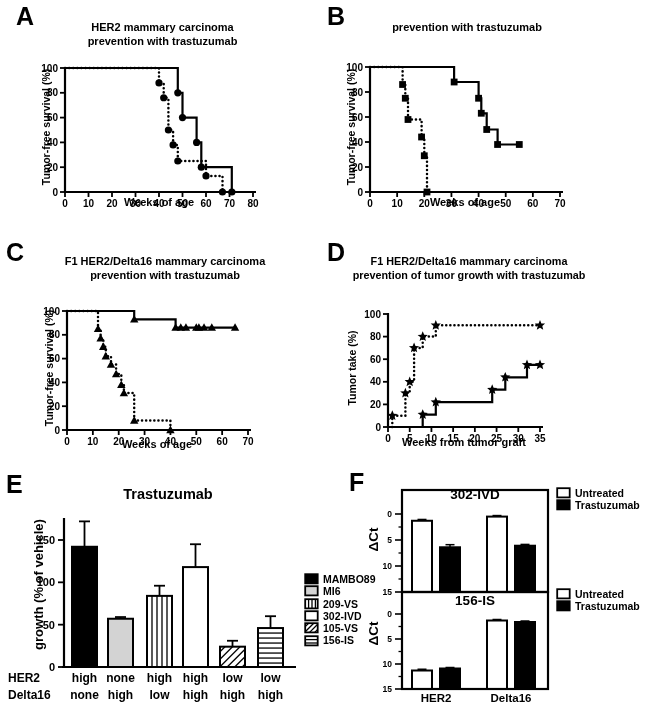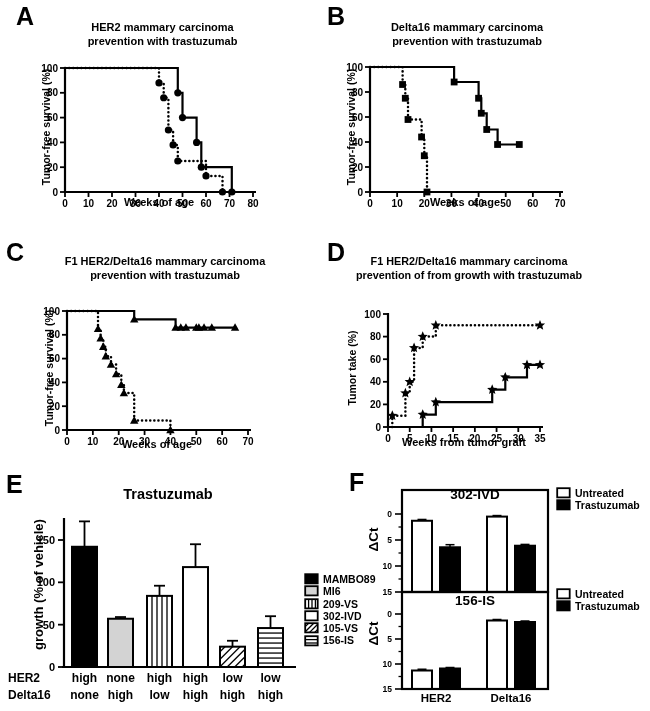--- a/index.html
+++ b/index.html
@@ -24,30 +24,29 @@
   <div class="pl" style="left:6px;top:240px">C</div>
   <div class="pl" style="left:327px;top:240px">D</div>
   <div class="pl" style="left:6px;top:472px">E</div>
   <div class="pl" style="left:349px;top:470px">F</div>
 
   <div class="pt" style="left:55px;top:20px;width:215px">
     <div>HER2 mammary carcinoma</div>
     <div>prevention with trastuzumab</div>
   </div>
   <div class="pt" style="left:357px;top:20px;width:220px">
-    <div>Delta16 mammary carcinoma</div>
     <div>prevention with trastuzumab</div>
   </div>
   <div class="pt" style="left:45px;top:254px;width:240px">
     <div>F1 HER2/Delta16 mammary carcinoma</div>
     <div>prevention with trastuzumab</div>
   </div>
   <div class="pt" style="left:338px;top:254px;width:262px;font-size:10.8px">
     <div>F1 HER2/Delta16 mammary carcinoma</div>
-    <div>prevention of from growth with trastuzumab</div>
+    <div>prevention of tumor growth with trastuzumab</div>
   </div>
   <div class="pt" style="left:68px;top:487px;width:200px;font-size:14.5px">Trastuzumab</div>
   <div class="pt" style="left:402px;top:488px;width:146px;font-size:13.5px">302-IVD</div>
   <div class="pt" style="left:402px;top:594px;width:146px;font-size:13.5px">156-IS</div>
 
   <div class="axlab" style="left:64px;top:196px;width:190px">Weeks of age</div>
   <div class="axlab" style="left:370px;top:196px;width:190px">Weeks of age</div>
   <div class="axlab" style="left:62px;top:438px;width:190px">Weeks of age</div>
   <div class="axlab" style="left:364px;top:436px;width:200px">Weeks from tumor graft</div>
 

